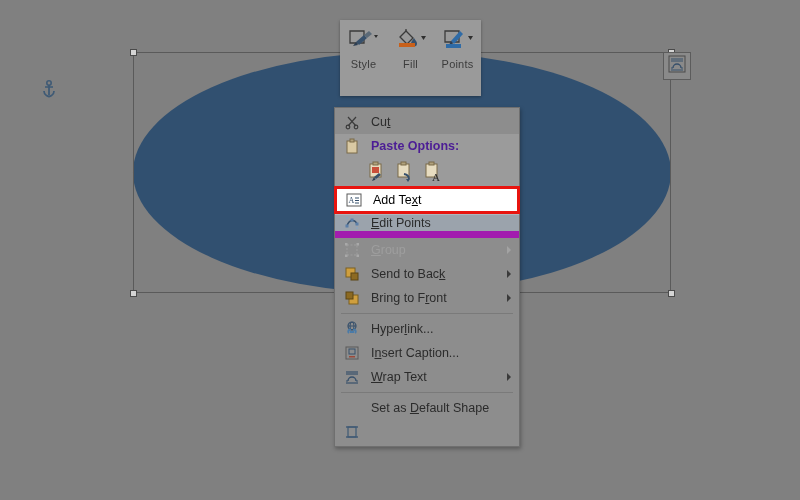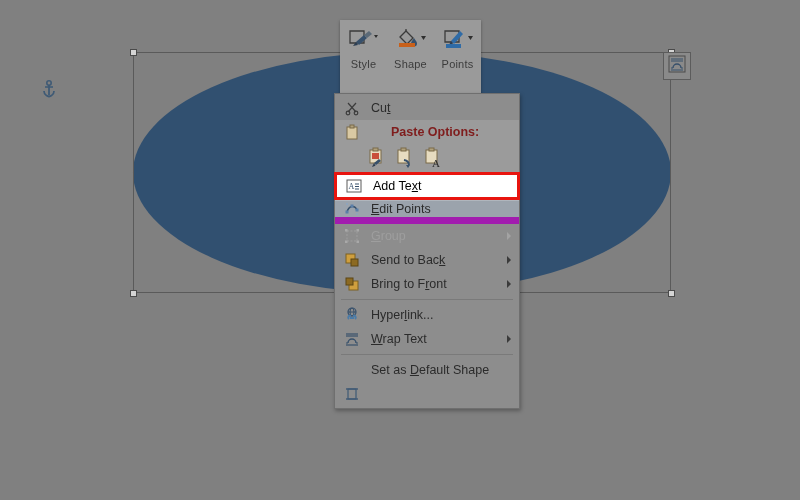--- a/index.html
+++ b/index.html
@@ -55,21 +55,21 @@
     cursor:default;
   }
   .mb-glyph{height:28px;display:flex;align-items:center;justify-content:center;}
   .mb-label{
     font-size:11px;color:#3c3c3c;margin-top:4px;letter-spacing:.2px;
     font-family:"Liberation Sans", sans-serif;
   }
 
   
   .ctxmenu{
-    position:absolute;left:334px;top:93px;width:186px;
+    position:absolute;left:334px;top:107px;width:186px;
     background:#8d8d8d;
     border:1px solid #6f6f6f;
     box-shadow:1px 2px 4px rgba(0,0,0,.3);
     box-sizing:border-box;
     padding:2px 0 2px 0;
   }
   .mi{
     position:relative;display:flex;align-items:center;
     height:24px;padding-left:4px;box-sizing:border-box;
     font-size:12.5px;color:#2b2b2b;
@@ -78,21 +78,21 @@
     width:26px;height:20px;display:flex;align-items:center;justify-content:center;
     flex:0 0 26px;
   }
   .mi .lbl{padding-left:6px;white-space:nowrap;}
   .mi .lbl u{text-decoration:underline;}
   .mi .arrow{
     position:absolute;right:8px;top:50%;transform:translateY(-50%);
     width:0;height:0;border-left:4px solid #3a3a3a;
     border-top:4px solid transparent;border-bottom:4px solid transparent;
   }
-  .mi.header{font-weight:bold;color:#7f1d1d;background:#9b9b9b;height:24px;gap:20px;}
+  .mi.header{font-weight:bold;color:#4c1d95;background:#9b9b9b;height:24px;}
   .mi.disabled{color:#9e9e9e;}
   .mi.disabled .lbl u{text-decoration:underline;}
   .mi.hovered{background:#9ba3ac;border-top:1px solid #b0b6bd;border-bottom:7px solid #a21caf;}
   .mi.noicon .lbl{padding-left:32px;}
 
   .paste-row{
     display:flex;align-items:center;height:28px;padding-left:28px;
     background:#9b9b9b;
   }
   .paste-row .pico{width:28px;display:flex;align-items:center;justify-content:center;}
@@ -164,21 +164,21 @@
     <div class="mb-item">
       <span class="mb-glyph">
         <svg width="34" height="24" viewBox="0 0 34 24">
           <path d="M6 9 l6 -6 l7 7 l-6 6 z" fill="none" stroke="#3b3b3b" stroke-width="1.3"></path>
           <line x1="12" y1="3" x2="12" y2="1" stroke="#3b3b3b" stroke-width="1.3"></line>
           <path d="M20 10 c2 3 3 4 3 5.5 a3 3 0 0 1 -6 0 c0 -1.5 1 -2.5 3 -5.5 z" fill="#37506b"></path>
           <rect x="5" y="15" width="16" height="4" fill="#c8601a"></rect>
           <path d="M27 8 l5 0 l-2.5 4 z" fill="#2f2f2f"></path>
         </svg>
       </span>
-      <span class="mb-label">Shape</span>
+      <span class="mb-label">Fill</span>
     </div>
 
     <div class="mb-item">
       <span class="mb-glyph">
         <svg width="34" height="24" viewBox="0 0 34 24">
           <path d="M4 3 h14 v11 h-14 z" fill="none" stroke="#3b3b3b" stroke-width="1.3"></path>
           <path d="M10 13 l9 -10 l3 3 l-9 10 z" fill="#2f6ba6"></path>
           <path d="M10 13 l-2 4 l4 -1 z" fill="#2c3e52"></path>
           <rect x="5" y="16" width="15" height="4" fill="#2f6ba6"></rect>
           <path d="M27 8 l5 0 l-2.5 4 z" fill="#2f2f2f"></path>
@@ -312,20 +312,30 @@
           <line x1="4" y1="5" x2="12" y2="5" stroke="#37506b" stroke-width="1"></line>
           <ellipse cx="8" cy="5" rx="2" ry="4" fill="none" stroke="#37506b" stroke-width="1"></ellipse>
           <path d="M5 12 a2 2 0 0 1 0 -3 l2 -0.5" fill="none" stroke="#4a7ba8" stroke-width="2"></path>
           <path d="M11 12 a2 2 0 0 0 0 -3 l-2 -0.5" fill="none" stroke="#4a7ba8" stroke-width="2"></path>
           <line x1="6" y1="11" x2="10" y2="11" stroke="#4a7ba8" stroke-width="2"></line>
         </svg>
       </span>
       <span class="lbl">Hyper<u>l</u>ink...</span>
     </div>
 
+    <div class="mi">
+      <span class="ico">
+        <svg width="16" height="16" viewBox="0 0 16 16">
+          <rect x="2" y="2" width="12" height="12" fill="none" stroke="#5a5a5a" stroke-width="1"></rect>
+          <rect x="5" y="4" width="6" height="5" fill="none" stroke="#37506b" stroke-width="1"></rect>
+          <rect x="5" y="11" width="6" height="1.5" fill="#9b4a3a"></rect>
+        </svg>
+      </span>
+      <span class="lbl">I<u>n</u>sert Caption...</span>
+    </div>
 
     <div class="mi">
       <span class="ico">
         <svg width="16" height="16" viewBox="0 0 16 16">
           <line x1="2" y1="3" x2="14" y2="3" stroke="#37506b" stroke-width="1.2"></line>
           <line x1="2" y1="5" x2="14" y2="5" stroke="#37506b" stroke-width="1.2"></line>
           <path d="M4 12 A4 4 0 0 1 12 12" fill="none" stroke="#37506b" stroke-width="1.4"></path>
           <line x1="2" y1="12" x2="4" y2="12" stroke="#37506b" stroke-width="1.2"></line>
           <line x1="12" y1="12" x2="14" y2="12" stroke="#37506b" stroke-width="1.2"></line>
           <line x1="2" y1="14" x2="14" y2="14" stroke="#37506b" stroke-width="1.2"></line>

